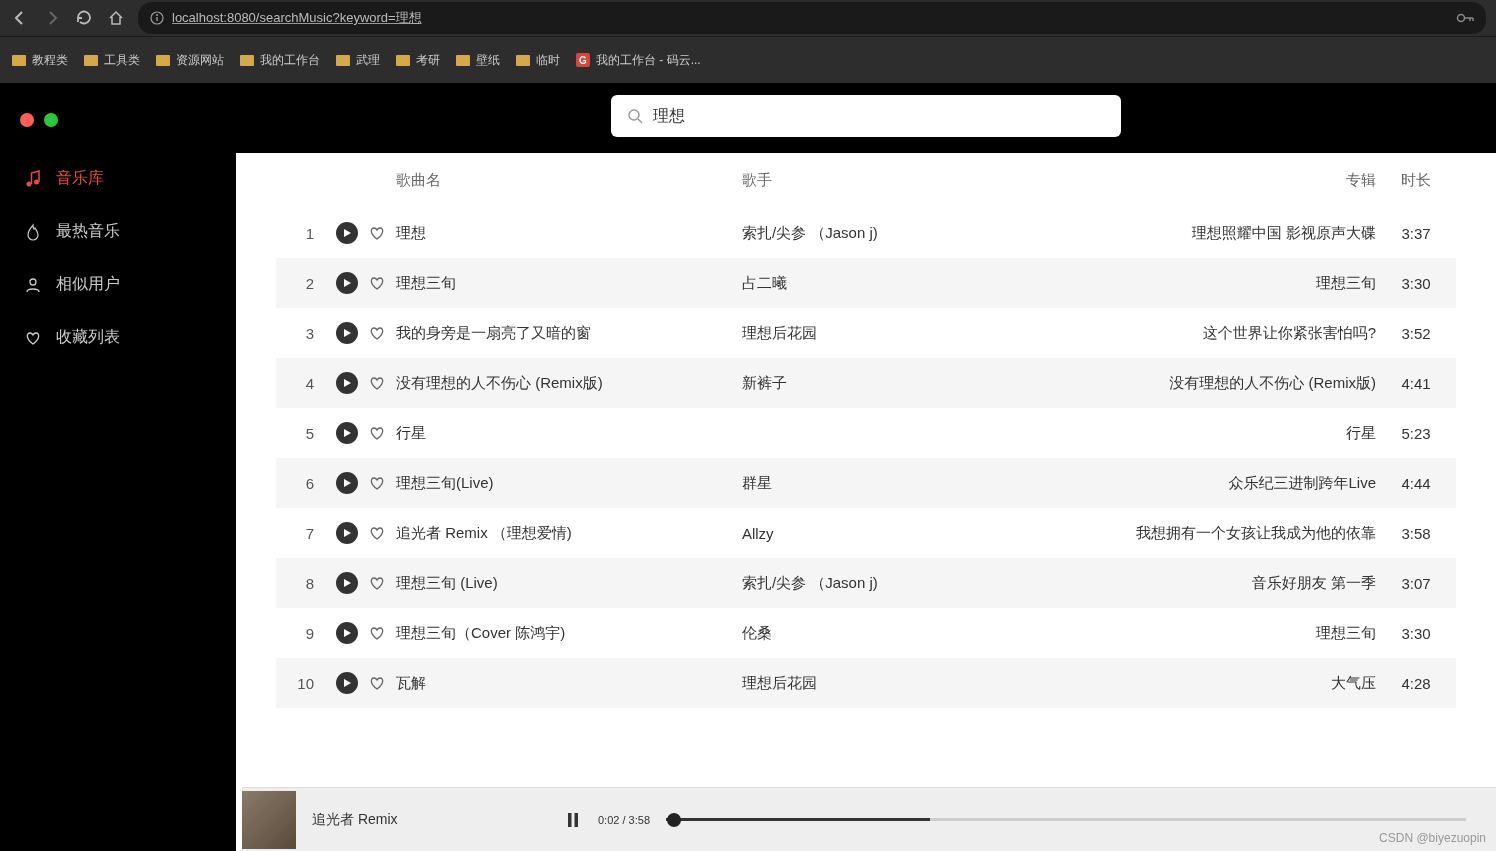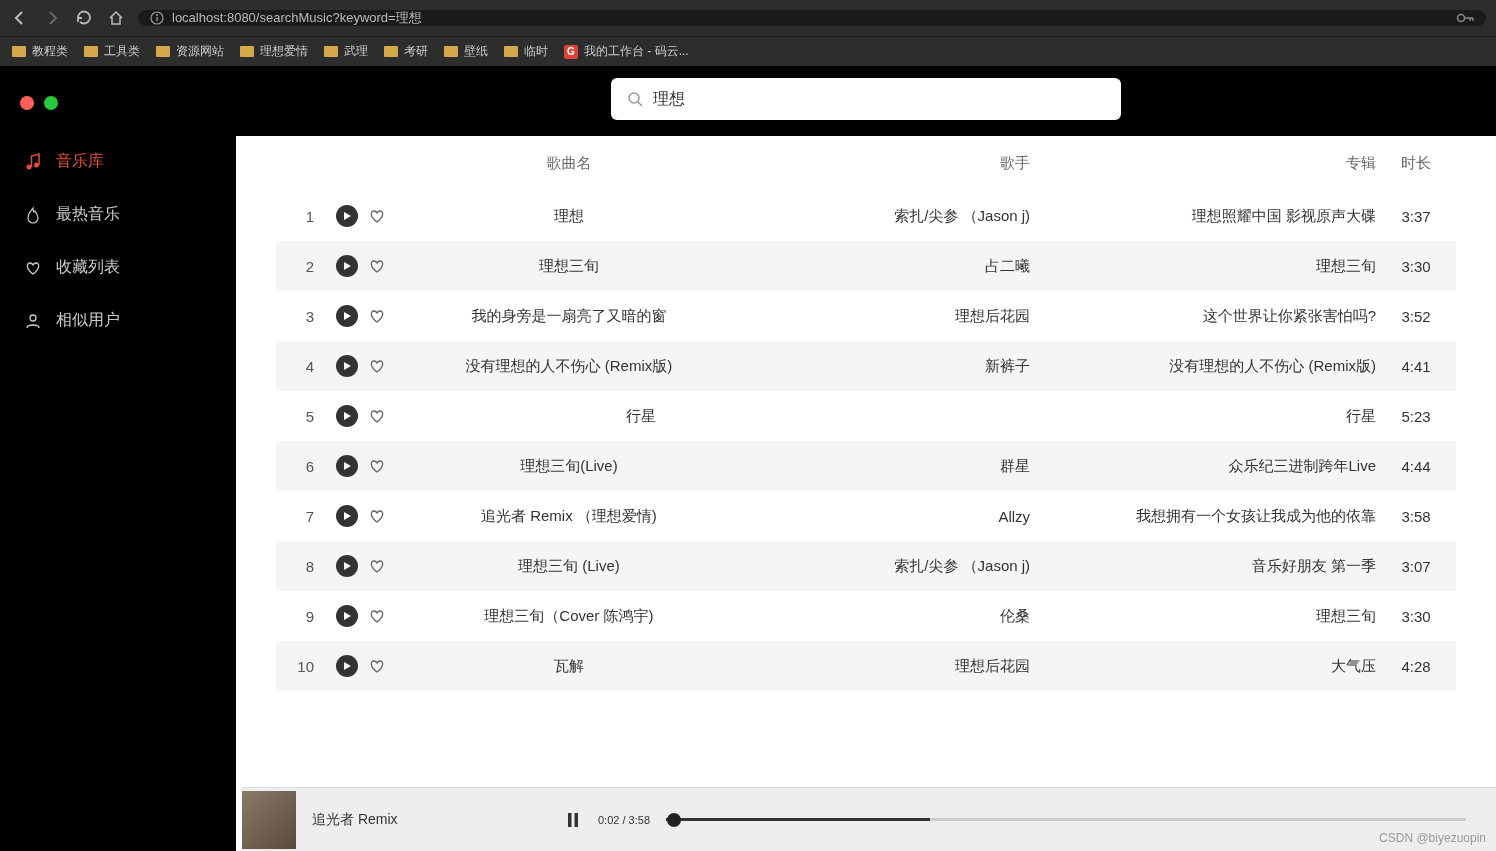--- a/index.html
+++ b/index.html
@@ -2,26 +2,26 @@
 <html><head>
   <meta charset="utf-8">
   <style>
     * { margin: 0; padding: 0; box-sizing: border-box; }
     body { font-family: -apple-system, "Helvetica Neue", Arial, sans-serif; background: #fff; overflow: hidden; }
     
     
     .browser-chrome { background: #2d2d2d; height: 36px; display: flex; align-items: center; padding: 0 10px; gap: 12px; }
     .nav-btn { color: #bbb; cursor: pointer; display: flex; align-items: center; justify-content: center; width: 20px; height: 20px; }
     .nav-btn.disabled { opacity: 0.4; }
-    .url-bar { flex: 1; background: #1a1a1a; border-radius: 14px; height: 16px; display: flex; align-items: center; padding: 0 12px; color: #999; font-size: 13px; gap: 8px; }
+    .url-bar { flex: 1; background: #1a1a1a; border-radius: 14px; height: 32px; display: flex; align-items: center; padding: 0 12px; color: #999; font-size: 13px; gap: 8px; text-decoration: underline; }
     .url-text { color: #bbb; }
     .key-icon { color: #888; }
     
     
-    .bookmarks-bar { background: #2d2d2d; height: 30px; display: flex; align-items: center; padding: 0 12px; gap: 16px; border-top: 1px solid #1a1a1a; }
+    .bookmarks-bar { background: #2d2d2d; height: 47px; display: flex; align-items: center; padding: 0 12px; gap: 16px; border-top: 1px solid #1a1a1a; }
     .bookmark { display: flex; align-items: center; gap: 6px; color: #ccc; font-size: 12px; cursor: pointer; }
     .bookmark-folder { width: 14px; height: 11px; background: #d4a84b; border-radius: 1px; position: relative; }
     .bookmark-icon-g { width: 14px; height: 14px; background: #db4437; border-radius: 2px; color: white; font-size: 10px; display: flex; align-items: center; justify-content: center; font-weight: bold; }
     
     
     .app { display: flex; height: calc(100vh - 66px); background: #000; }
     
     
     .sidebar { width: 236px; background: #000; padding-top: 20px; }
     .window-controls { display: flex; gap: 10px; padding: 10px 20px 25px 20px; }
@@ -39,22 +39,22 @@
     .search-input { border: none; outline: none; font-size: 16px; flex: 1; color: #333; }
     
     
     .content-area { flex: 1; overflow-y: auto; padding: 0 40px; }
     .song-table { width: 100%; }
     .table-header { display: flex; padding: 18px 0; color: #666; font-size: 15px; }
     .song-row { display: flex; align-items: center; padding: 14px 0; font-size: 15px; color: #333; }
     .song-row:nth-child(even) { background: #f5f5f5; }
     .col-idx { width: 50px; text-align: right; padding-right: 12px; color: #555; }
     .col-actions { width: 70px; display: flex; gap: 10px; align-items: center; justify-content: center; }
-    .col-name { flex: 1.2; text-align: center; }
-    .col-artist { flex: 1; text-align: right; }
+    .col-name { flex: 1.2; }
+    .col-artist { flex: 1; text-align: left; }
     .col-album { flex: 1.2; text-align: right; }
     .col-duration { width: 80px; text-align: center; }
     .play-btn-small { width: 22px; height: 22px; background: #333; border-radius: 50%; display: flex; align-items: center; justify-content: center; cursor: pointer; }
     .fav-btn { cursor: pointer; color: #666; }
     
     
     .player-bar { position: fixed; bottom: 0; left: 242px; right: 0; height: 64px; background: #eee; display: flex; align-items: center; padding: 0 0; gap: 16px; border-top: 1px solid #ddd; }
     .album-art { width: 54px; height: 58px; background: linear-gradient(135deg, #8a7a6a, #5a4a3a); }
     .now-playing { font-size: 14px; color: #333; min-width: 140px; }
     .play-pause-btn { cursor: pointer; color: #333; }
@@ -119,21 +119,21 @@
   <div class="bookmark">
       <div class="bookmark-folder"></div>
       <span>工具类</span>
     </div>
   <div class="bookmark">
       <div class="bookmark-folder"></div>
       <span>资源网站</span>
     </div>
   <div class="bookmark">
       <div class="bookmark-folder"></div>
-      <span>理想爱情</span>
+      <span>我的工作台</span>
     </div>
   <div class="bookmark">
       <div class="bookmark-folder"></div>
       <span>武理</span>
     </div>
   <div class="bookmark">
       <div class="bookmark-folder"></div>
       <span>考研</span>
     </div>
   <div class="bookmark">
@@ -171,33 +171,33 @@
       <span class="sidebar-icon">
           <svg width="18" height="18" viewBox="0 0 18 18">
             <path d="M9 2 C6 6 4 8 4 12 A5 5 0 0 0 14 12 C14 9 12 7 11 5 C10 7 9 6 9 2 Z" stroke="currentColor" stroke-width="1.2" fill="none"></path>
           </svg>
         </span>
       <span>最热音乐</span>
     </div>
     <div class="sidebar-item">
       <span class="sidebar-icon">
           <svg width="18" height="18" viewBox="0 0 18 18">
-            <path d="M9 15 C2 10 2 4 6 4 C8 4 9 6 9 6 C9 6 10 4 12 4 C16 4 16 10 9 15 Z" stroke="currentColor" stroke-width="1.3" fill="none"></path>
-          </svg>
-        </span>
-      <span>收藏列表</span>
-    </div>
-    <div class="sidebar-item">
-      <span class="sidebar-icon">
-          <svg width="18" height="18" viewBox="0 0 18 18">
             <circle cx="9" cy="6" r="3" stroke="currentColor" stroke-width="1.3" fill="none"></circle>
             <path d="M3 16 C3 12 15 12 15 16" stroke="currentColor" stroke-width="1.3" fill="none"></path>
           </svg>
         </span>
       <span>相似用户</span>
+    </div>
+    <div class="sidebar-item">
+      <span class="sidebar-icon">
+          <svg width="18" height="18" viewBox="0 0 18 18">
+            <path d="M9 15 C2 10 2 4 6 4 C8 4 9 6 9 6 C9 6 10 4 12 4 C16 4 16 10 9 15 Z" stroke="currentColor" stroke-width="1.3" fill="none"></path>
+          </svg>
+        </span>
+      <span>收藏列表</span>
     </div>
   </div>
 
   <div class="main">
     <div class="search-wrap">
       <div class="search-box">
         <span>
           <svg width="16" height="16" viewBox="0 0 16 16">
               <circle cx="7" cy="7" r="5" stroke="#999" stroke-width="1.5" fill="none"></circle>
               <path d="M11 11 L15 15" stroke="#999" stroke-width="1.5"></path>

